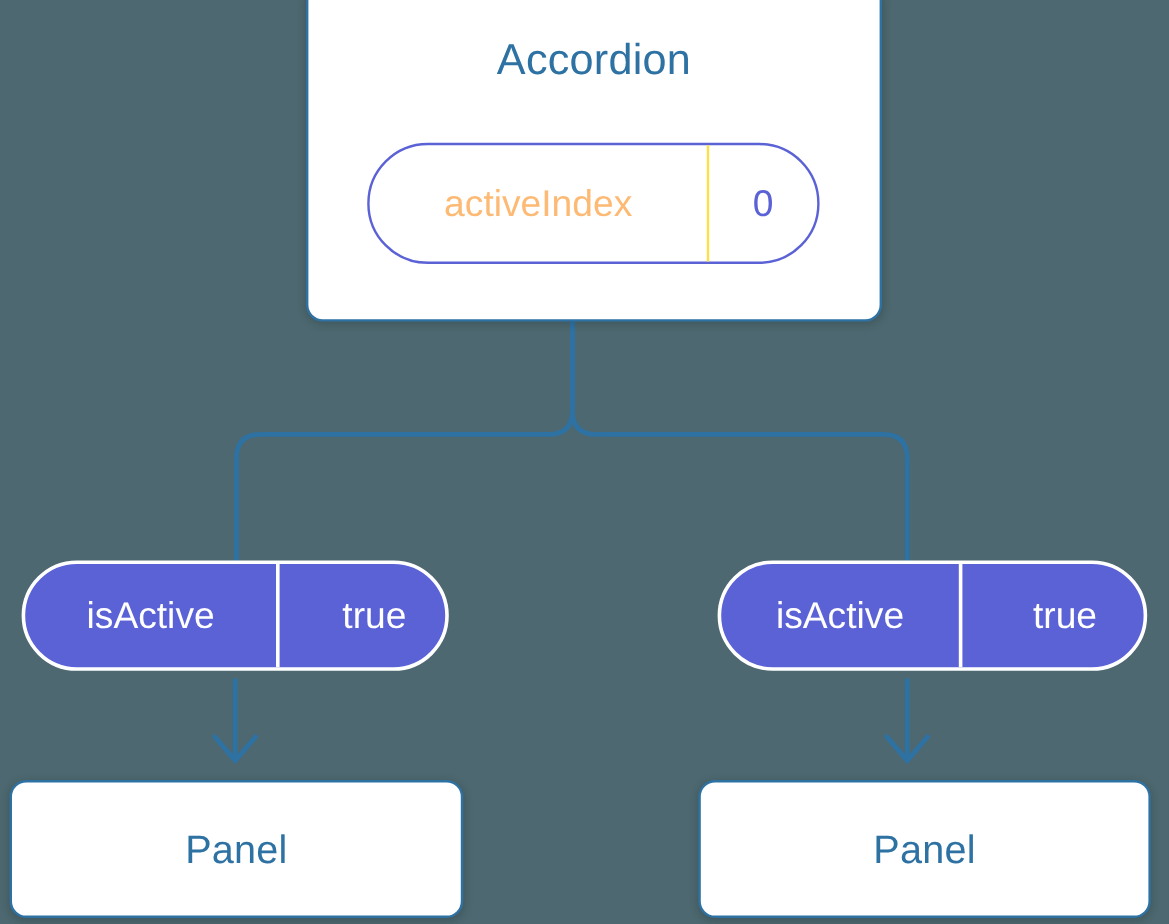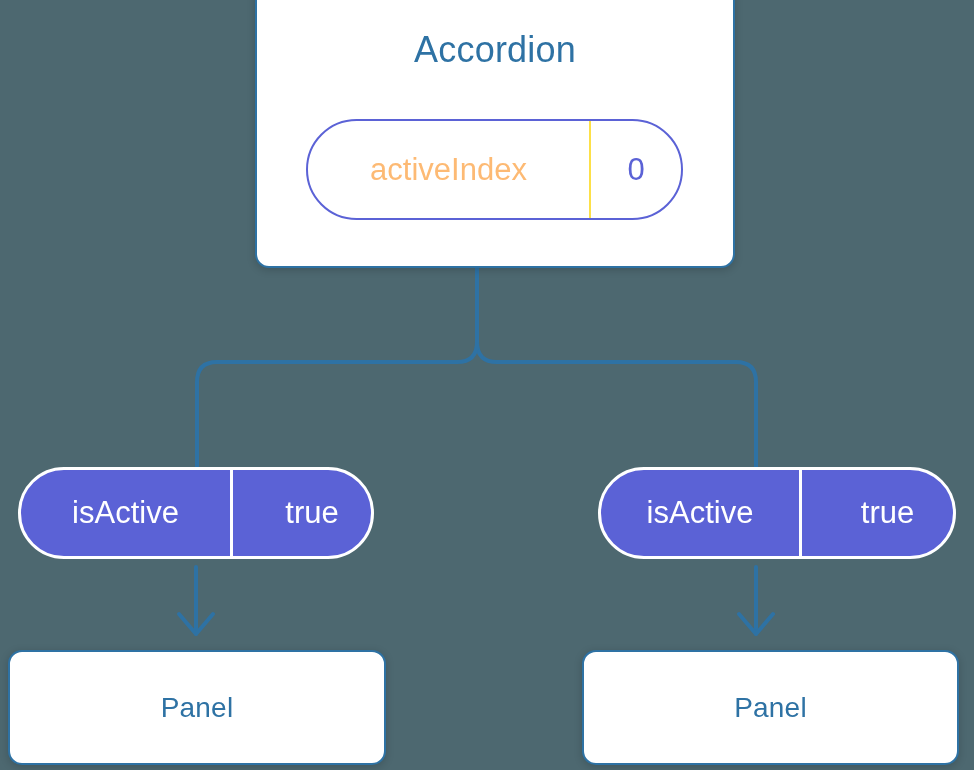--- a/index.html
+++ b/index.html
@@ -125,21 +125,21 @@
   }
   #isactive-false-pill .pill-key { width: 201px; }
 
   
   .panel-card {
     height: 115px;
     justify-content: center;
   }
   #panel-left  { left: 8px;   top: 650px; width: 378px; }
   #panel-right { left: 582px; top: 650px; width: 377px; }
-  .panel-card .card-title { font-size: 28px; }
+  .panel-card .card-title { font-size: 33px; }
 </style>
 </head>
 <body>
 
 <div id="stage">
 
   <svg id="connectors" viewBox="0 0 974 770" width="974" height="770">
 
     <path d="M 477 268 L 477 342 Q 477 362 497 362 L 736 362 Q 756 362 756 382 L 756 468" fill="none" stroke="#2e72a4" stroke-width="4" stroke-linecap="round"></path>
     <path d="M 477 268 L 477 342 Q 477 362 457 362 L 217 362 Q 197 362 197 382 L 197 468" fill="none" stroke="#2e72a4" stroke-width="4" stroke-linecap="round"></path>

